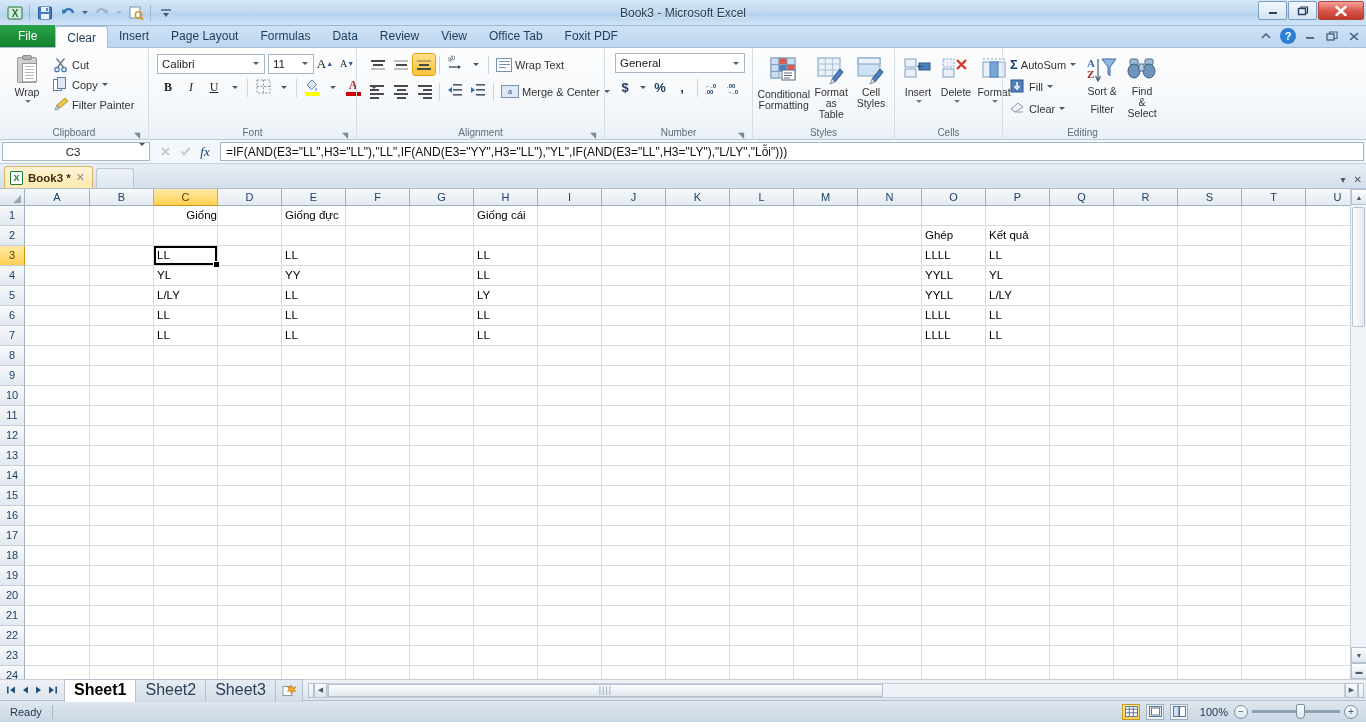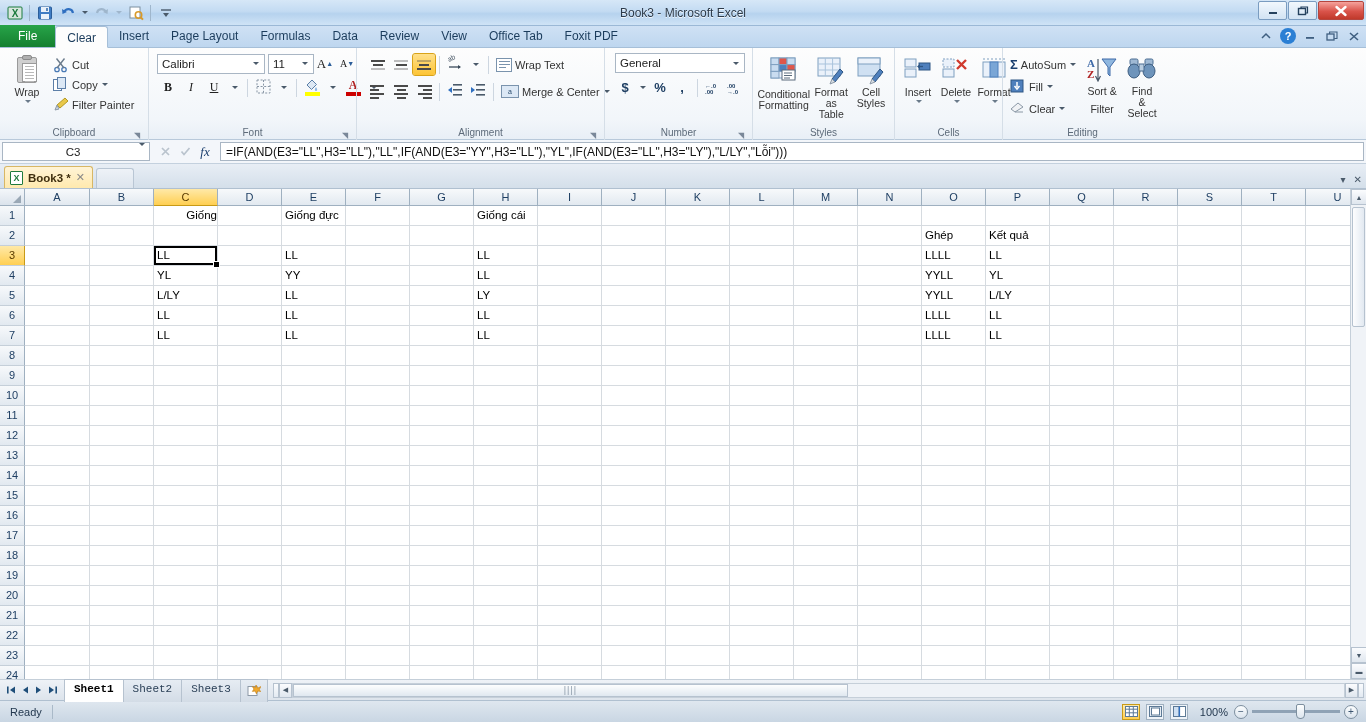--- a/index.html
+++ b/index.html
@@ -244,25 +244,24 @@
       background:linear-gradient(to right,#fdfdfe,#e2e9f1); border:1px solid #b6c2cf; border-radius:2px;}
 
   
   .sheetbar{
     height:21px; background:linear-gradient(to bottom,#eef2f7,#dde4ec);
     display:flex; align-items:center; border-top:1px solid #c5cfd9;
   }
   .navbtns{ display:flex; align-items:center; gap:2px; padding:0 5px; color:#30506f; font-size:9px;}
   .nav{ width:12px;height:14px; display:flex;align-items:center;justify-content:center;}
   .stab{
-    height:23px; padding:0 9px; line-height:19px; font-size:11px; color:#2b4057;
+    height:23px; padding:0 9px; line-height:19px; font-size:16px; color:#2b4057;
     background:linear-gradient(to bottom,#e6ecf3,#d3dce6);
     border:1px solid #b6c2cf; border-bottom:none; margin-right:-1px;
     transform:skewX(0deg);
-    font-family:Liberation Mono, monospace;
   }
   .stab.active{ background:#fff; color:#000; font-weight:bold; border-color:#b6c2cf;}
   .stab.newsheet{ padding:0 6px; display:flex;align-items:center;}
   .hscroll{ flex:1; display:flex; align-items:center; margin-left:6px; padding-right:2px;}
   .hsplit{ width:6px;height:15px;background:linear-gradient(to bottom,#fafcfe,#e3eaf2);
     border:1px solid #b6c2cf;}
   .htrack{ flex:1; height:15px; background:#eef2f7; border:1px solid #c5cfd9; position:relative;}
   .hthumb{ position:absolute; left:0; top:0; bottom:0; width:555px;
     background:linear-gradient(to bottom,#fdfefe,#e0e8f0); border:1px solid #b6c2cf;
     display:flex;align-items:center;justify-content:center; color:#8b99a8; font-size:9px; letter-spacing:1px;}

